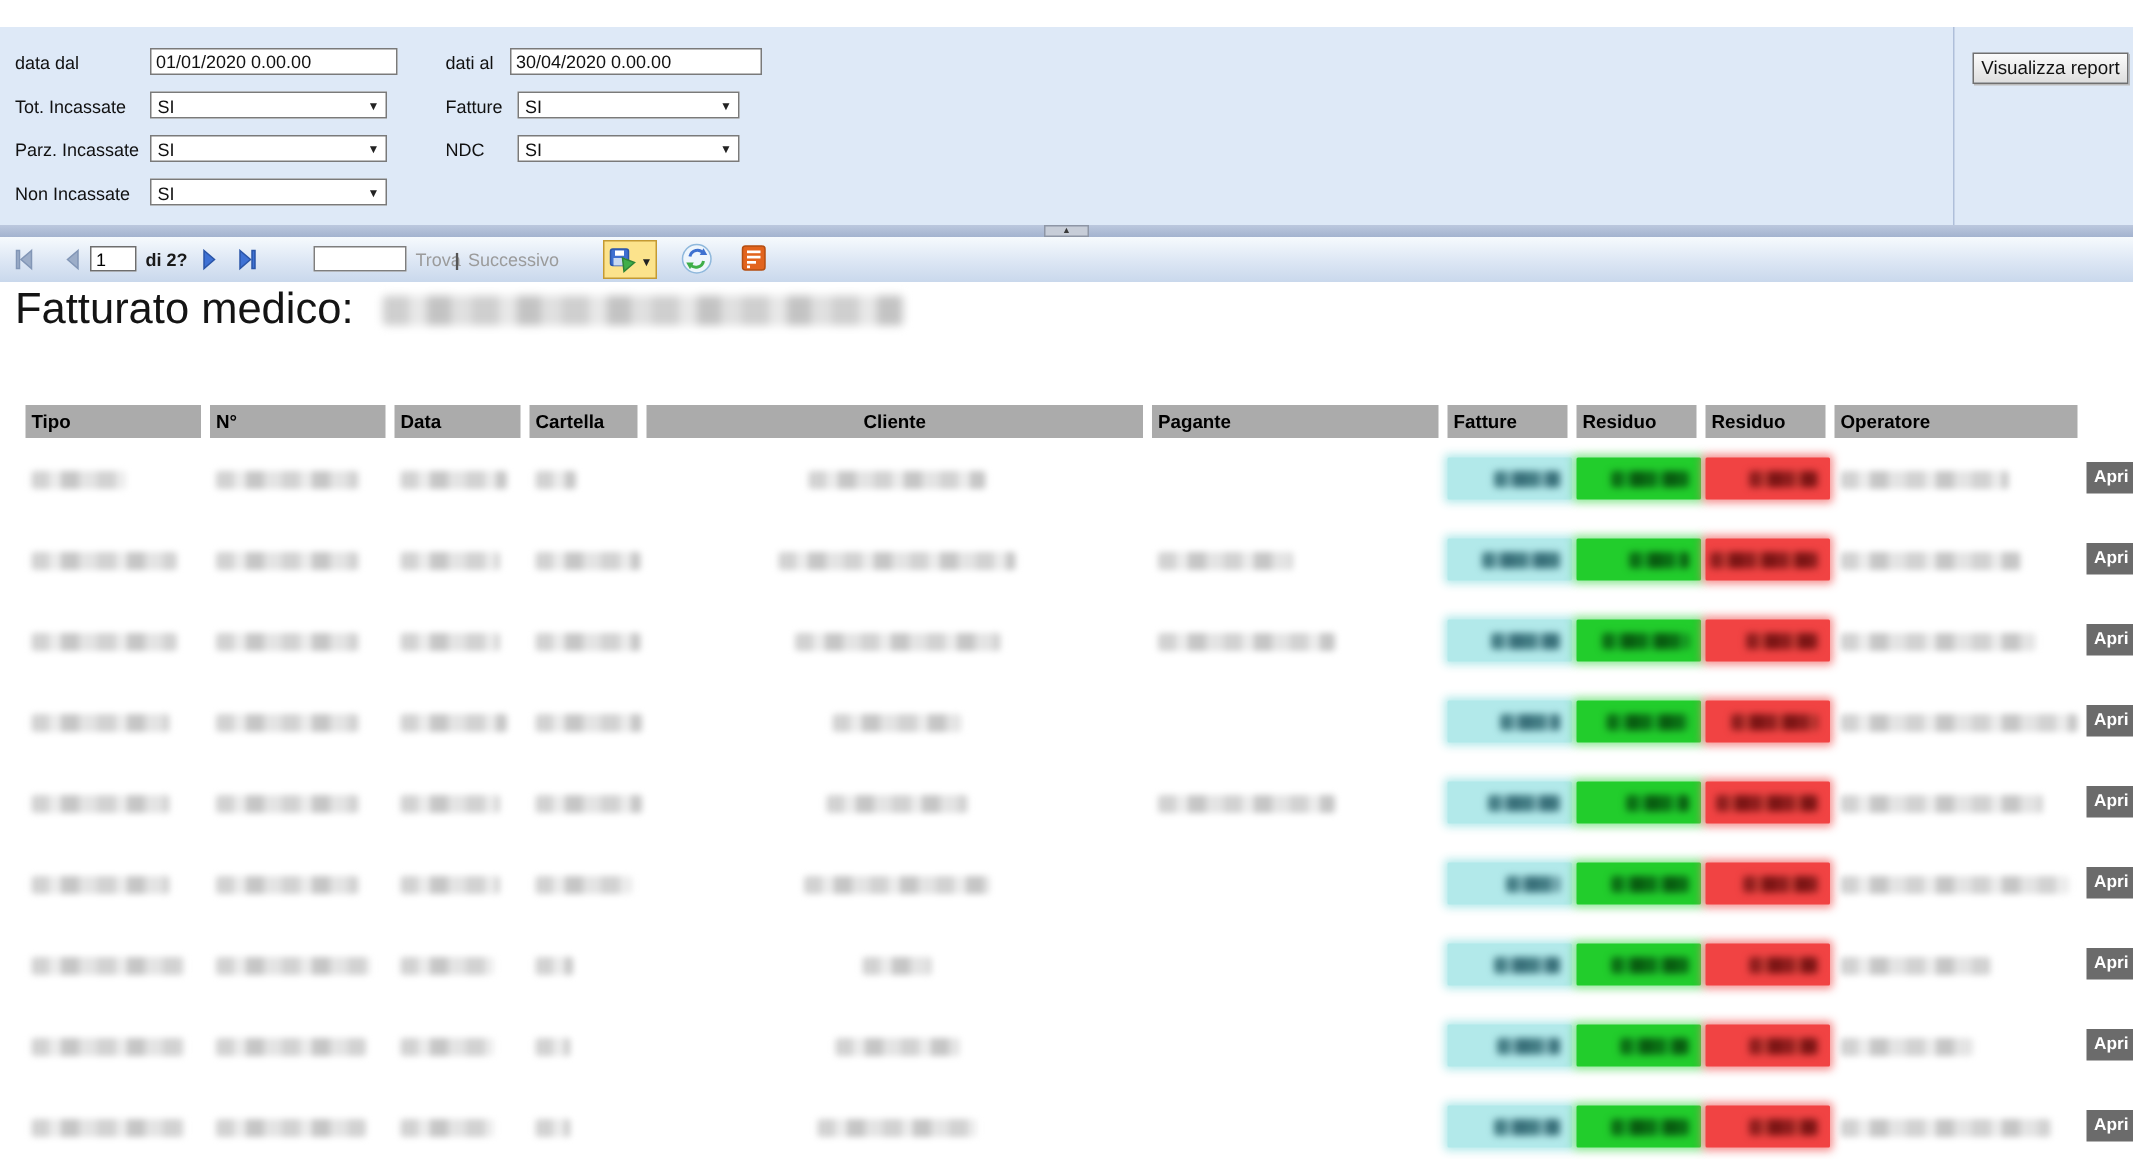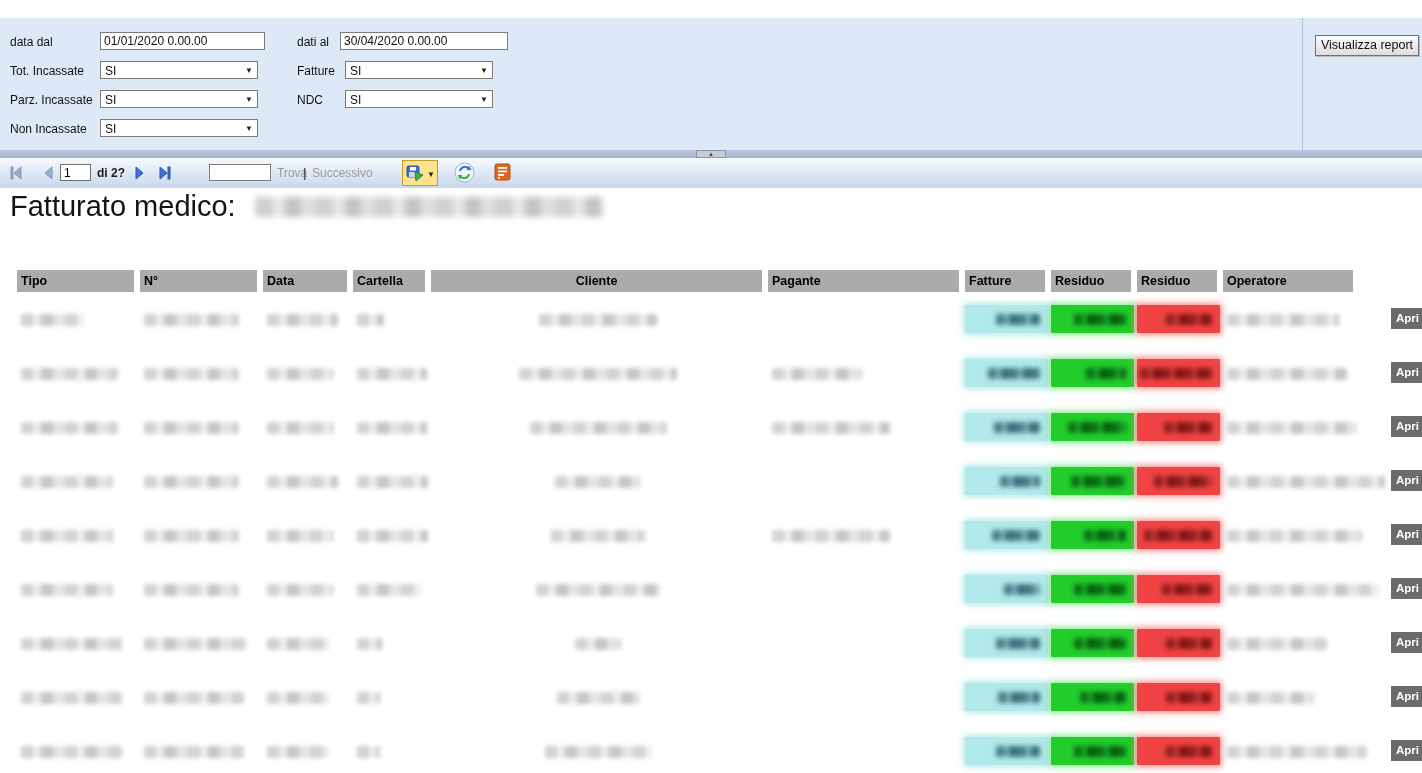--- a/index.html
+++ b/index.html
@@ -195,21 +195,21 @@
     <div class="thead">
         <div class="hcell" style="left: 17px; width: 117px; text-align: left;">Tipo</div>
         <div class="hcell" style="left: 140px; width: 117px; text-align: left;">N°</div>
         <div class="hcell" style="left: 263px; width: 84px; text-align: left;">Data</div>
         <div class="hcell" style="left: 353px; width: 72px; text-align: left;">Cartella</div>
         <div class="hcell" style="left: 431px; width: 331px; text-align: center; padding-left: 0px;">Cliente</div>
         <div class="hcell" style="left: 768px; width: 191px; text-align: left;">Pagante</div>
         <div class="hcell" style="left: 965px; width: 80px; text-align: left;">Fatture</div>
         <div class="hcell" style="left: 1051px; width: 80px; text-align: left;">Residuo</div>
         <div class="hcell" style="left: 1137px; width: 80px; text-align: left;">Residuo</div>
-        <div class="hcell" style="left: 1223px; width: 130px; text-align: left;">Operatore</div>
+        <div class="hcell" style="left: 1223px; width: 162px; text-align: left;">Operatore</div>
       </div>
     <div>
         <div class="trow" style="top: 104px;">
           <span class="blur" style="left: 21px; width: 63px;"></span>
           <span class="blur" style="left: 144px; width: 95px;"></span>
           <span class="blur" style="left: 267px; width: 71px;"></span>
           <span class="blur" style="left: 357px; width: 27px;"></span>
           <span class="blur" style="left: 539px; width: 118px;"></span>
           <div class="cell cell-tot" style="left: 965px; width: 83px;">
             <span class="amt amt-tot" style="width: 44px;"></span>

